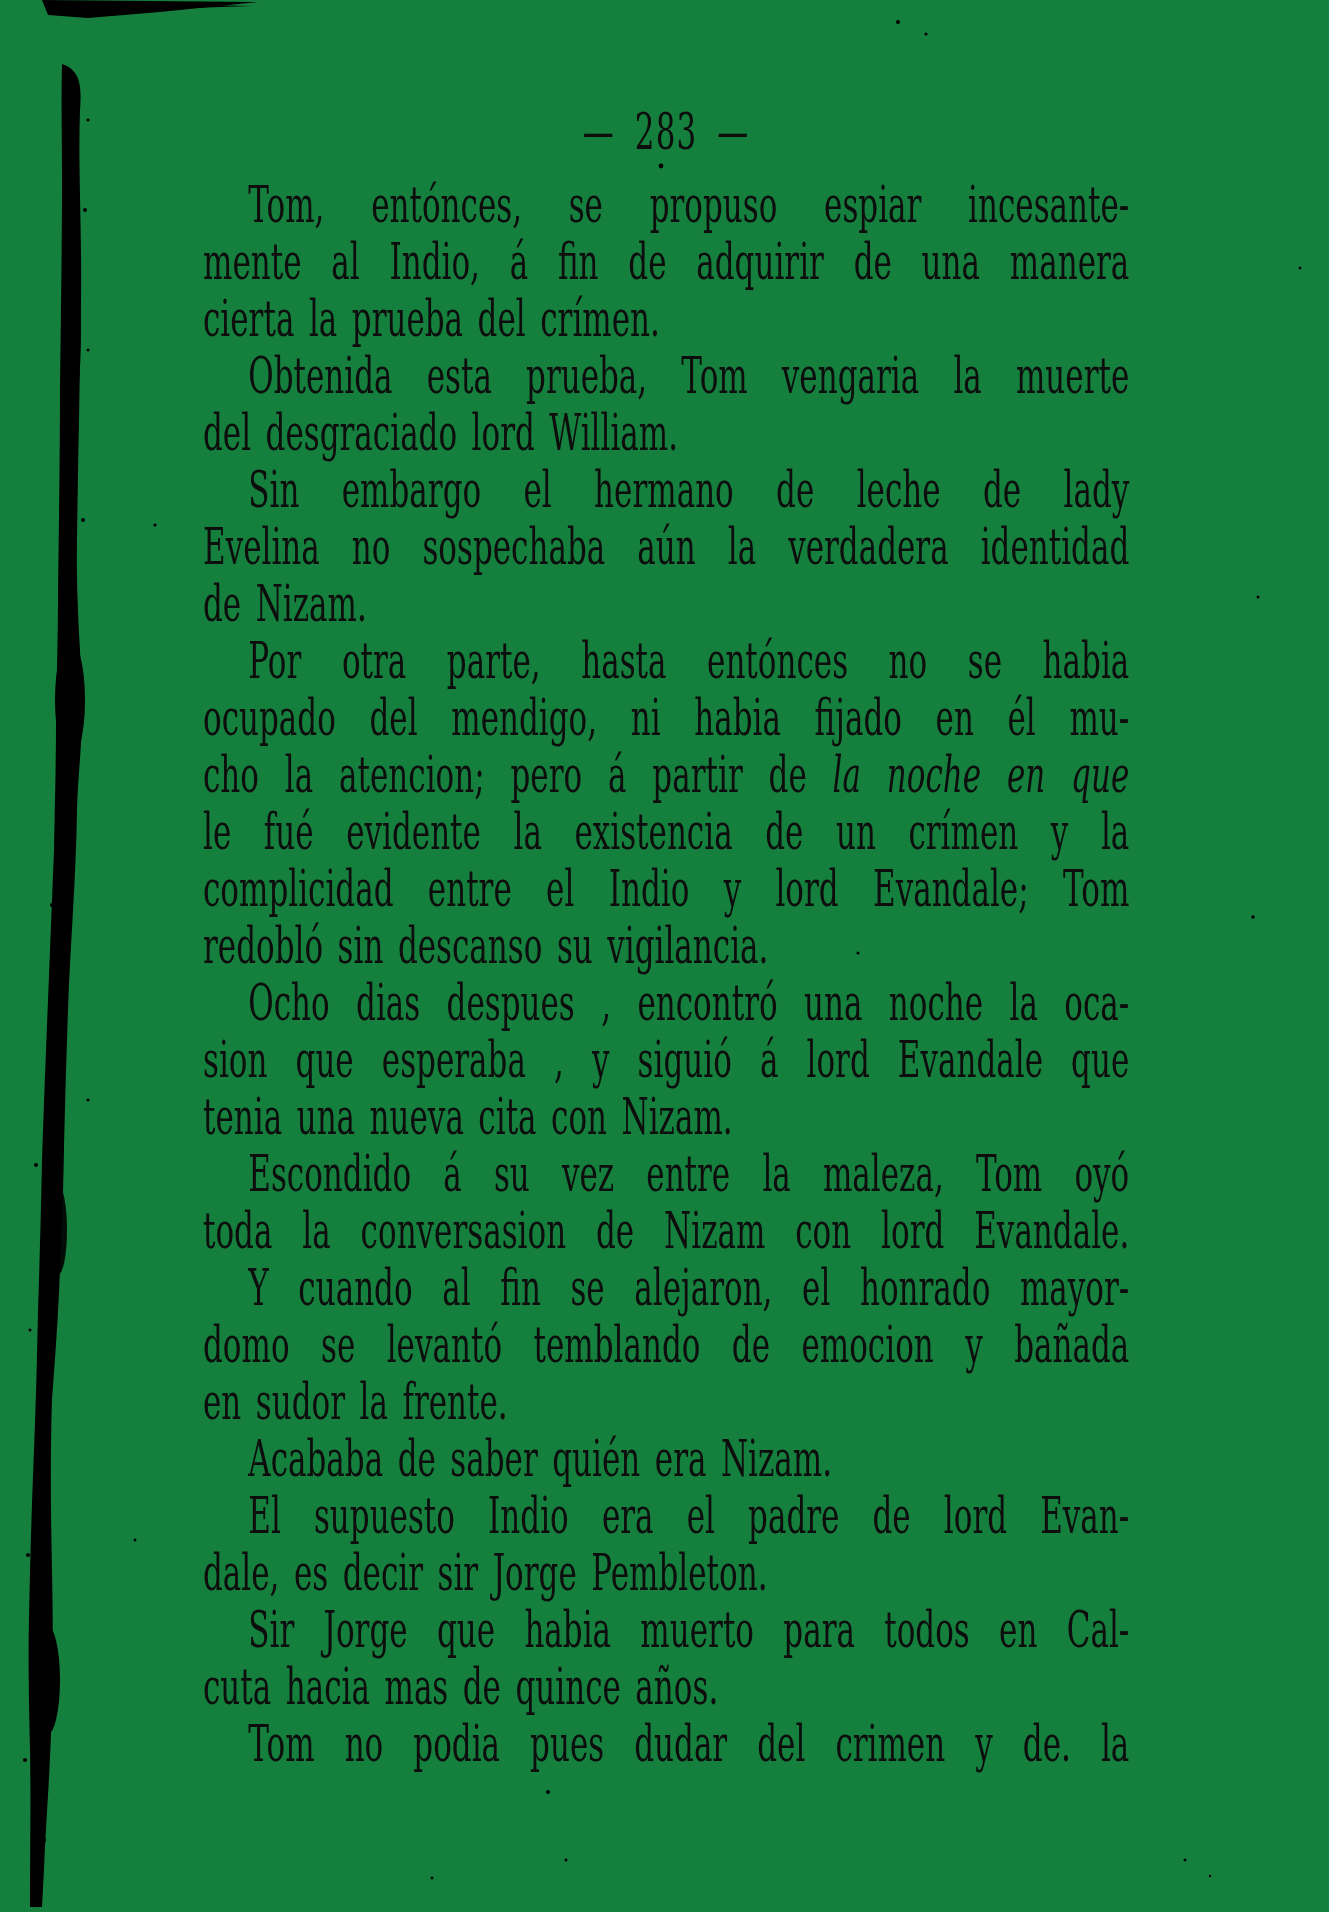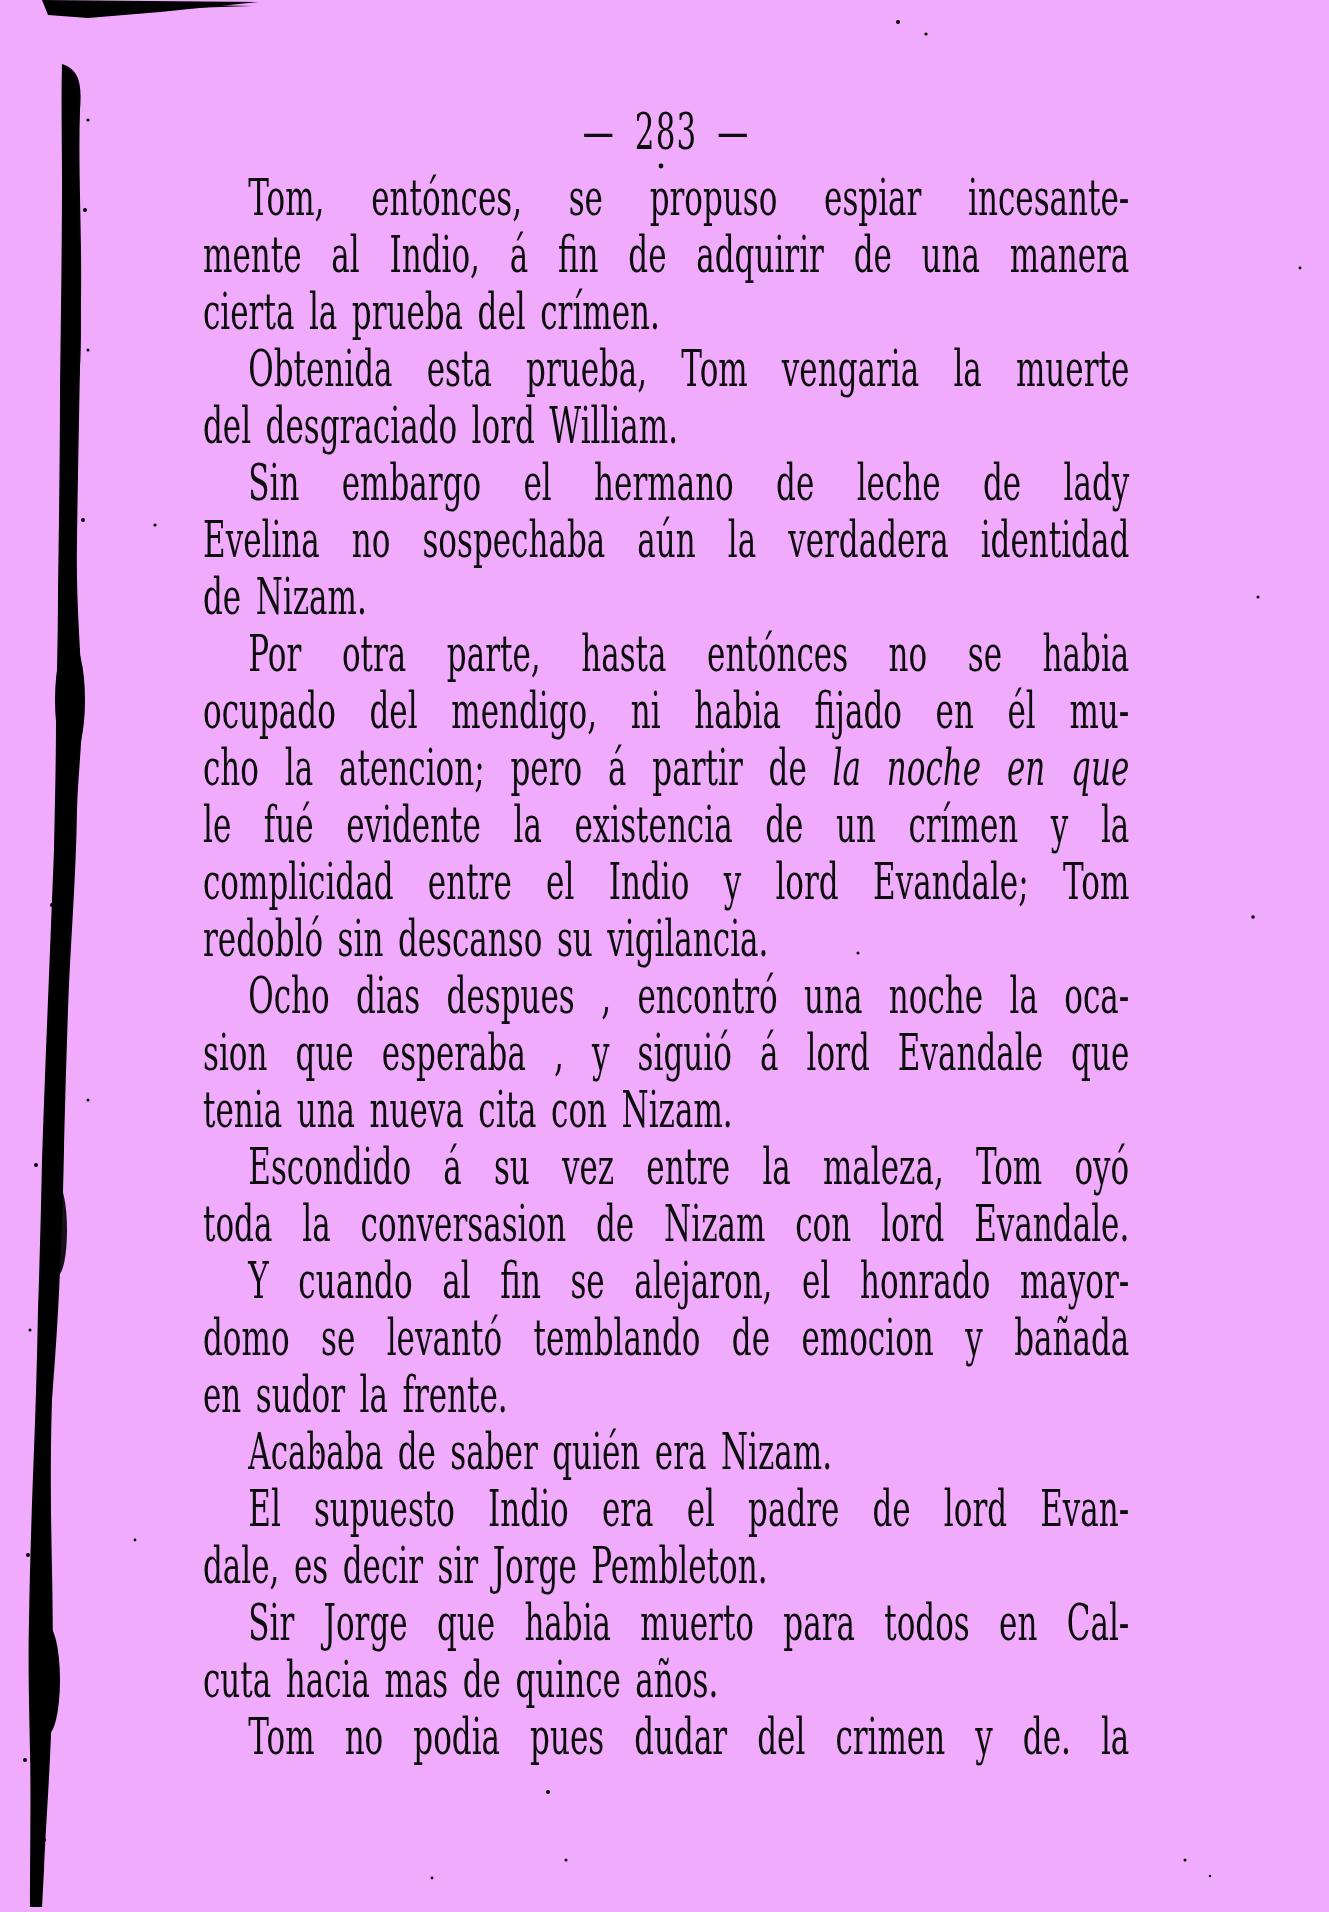--- a/index.html
+++ b/index.html
@@ -4,21 +4,21 @@
 <style>
   html, body { margin: 0; padding: 0; }
   body {
     width: 1329px; height: 1912px;
     background: #ffffff;
     overflow: hidden;
   }
   .page {
     position: relative;
     width: 1329px; height: 1912px;
-    background: #f0abfc;
+    background: #15803d;
     color: #0d0d0d;
     font-family: "DejaVu Serif", "Liberation Serif", serif;
     overflow: hidden;
   }
   .artifacts {
     position: absolute; left: 0; top: 0;
     width: 1329px; height: 1912px;
     pointer-events: none;
   }
   .header-line {
@@ -29,21 +29,21 @@
     transform-origin: 0 0;
     font-size: 50px;
     line-height: 57px;
     text-align: center;
     letter-spacing: 2px;
     word-spacing: 14px;
     white-space: nowrap;
   }
   .text-block {
     position: absolute;
-    left: 203px; top: 170px;
+    left: 203px; top: 177px;
     width: 926px;
   }
   .line {
     width: 1494px;
     height: 57px;
     transform: scaleX(0.62);
     transform-origin: 0 0;
     font-size: 50px;
     line-height: 57px;
     text-align: left;

